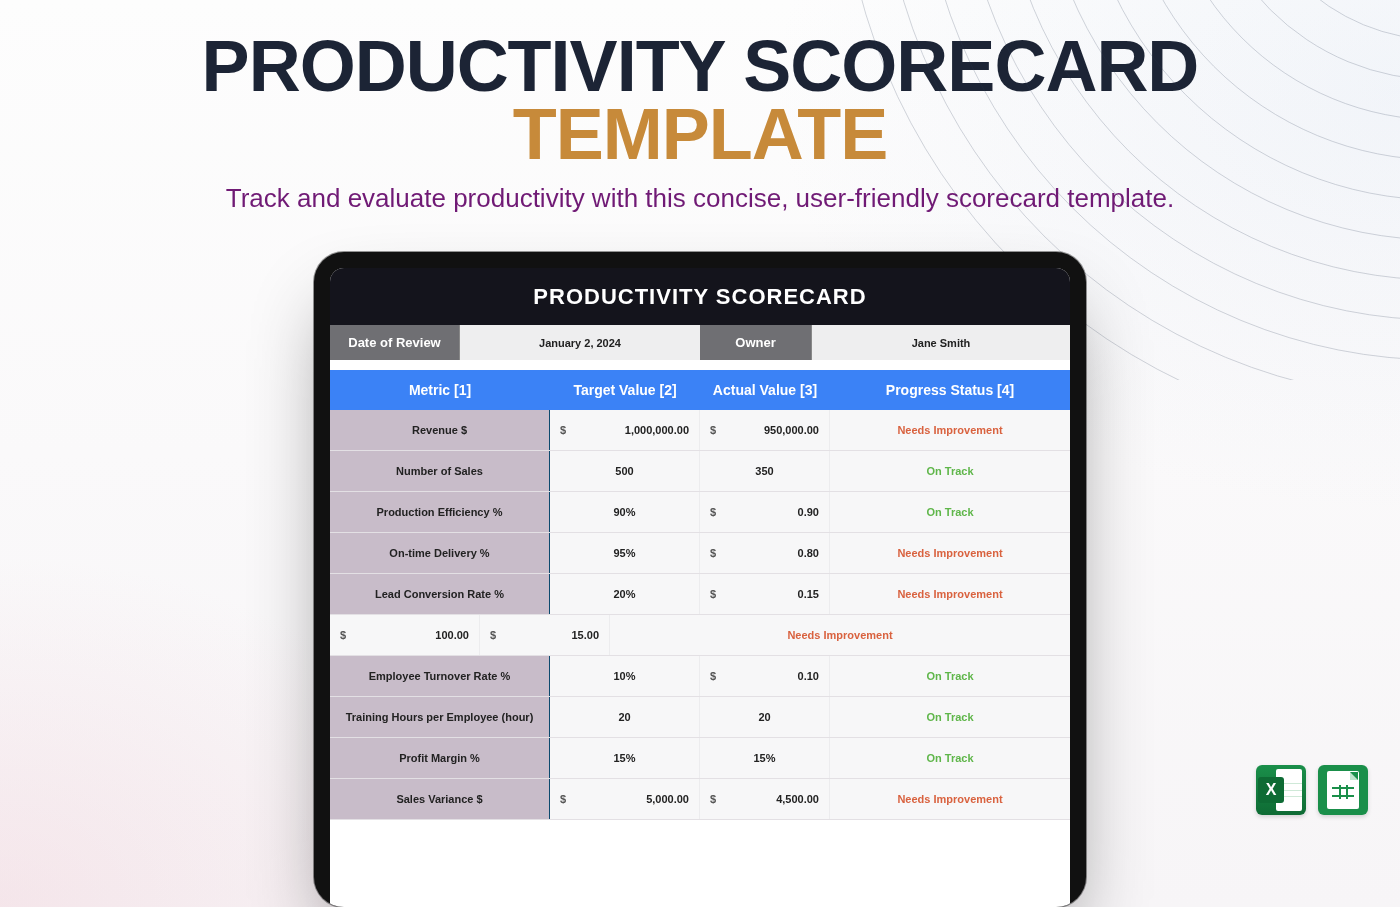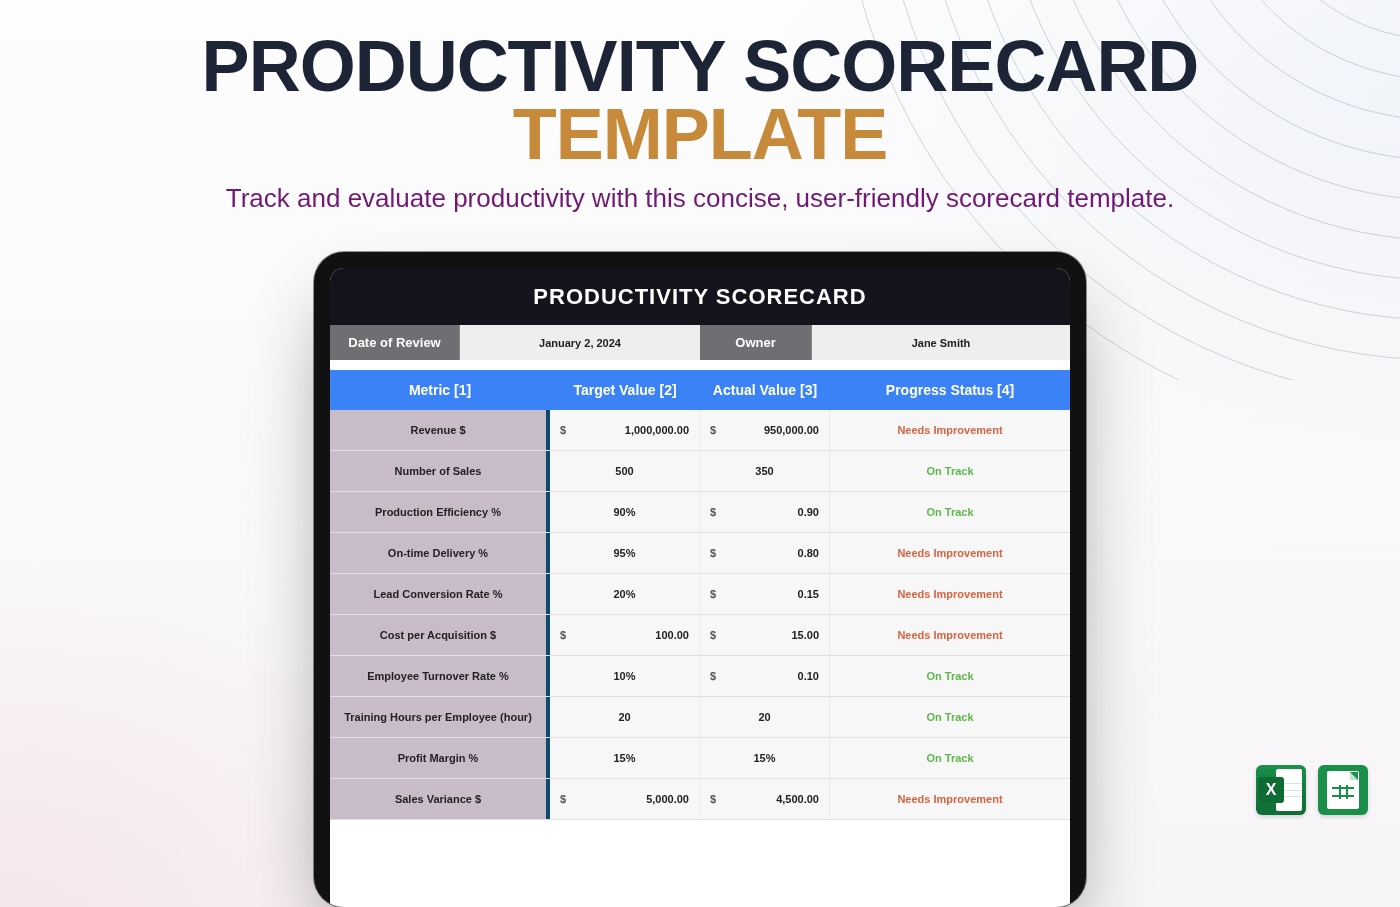--- a/index.html
+++ b/index.html
@@ -49,21 +49,21 @@
 
   .thead { display:flex; background:#3b82f6; color:#fff; font-size:14px; font-weight:700; margin-top:10px;}
   .thead div { padding:12px 8px; text-align:center; }
   .c1 { width:220px; }
   .c2 { width:150px; }
   .c3 { width:130px; }
   .c4 { flex:1; }
 
   .row { display:flex; border-bottom:1px solid #e3e0e4; font-size:11px; font-weight:600; color:#222; }
   .row > div { padding:14px 10px; display:flex; align-items:center; justify-content:center; }
-  .row .c1 { background:#c8bcc9; font-weight:700; text-align:center; justify-content:center; border-right:4px solid #0c4a6e;}
+  .row .c1 { background:#c8bcc9; font-weight:700; text-align:center; justify-content:center; border-right:1px solid #0c4a6e;}
   .row .c2, .row .c3 { border-right:1px solid #ececee; background:#f7f7f8; }
   .row .c4 { background:#f7f7f8; }
   .row .cur { justify-content:space-between; }
   .row .cur .sym { color:#555; }
   .row .cur .num { text-align:right; }
   .status-ni { color:#d9623f; font-weight:700; }
   .status-ot { color:#5fb64a; font-weight:700; }
 
   
   .apps { position:absolute; right:32px; bottom:92px; display:flex; gap:12px; }
@@ -182,21 +182,20 @@
             <div class="c2 cur" style="justify-content: center;">20%</div>
             <div class="c3 cur">
               <span class="sym">$</span>
               <span class="num">0.15</span>
             </div>
             <div class="c4">
               <span class="status-ni">Needs Improvement</span>
             </div>
           </div>
           <div class="row">
-            <div class="c1">Cost per Acquisition $</div>
             <div class="c2 cur">
               <span class="sym">$</span>
               <span class="num">100.00</span>
             </div>
             <div class="c3 cur">
               <span class="sym">$</span>
               <span class="num">15.00</span>
             </div>
             <div class="c4">
               <span class="status-ni">Needs Improvement</span>

